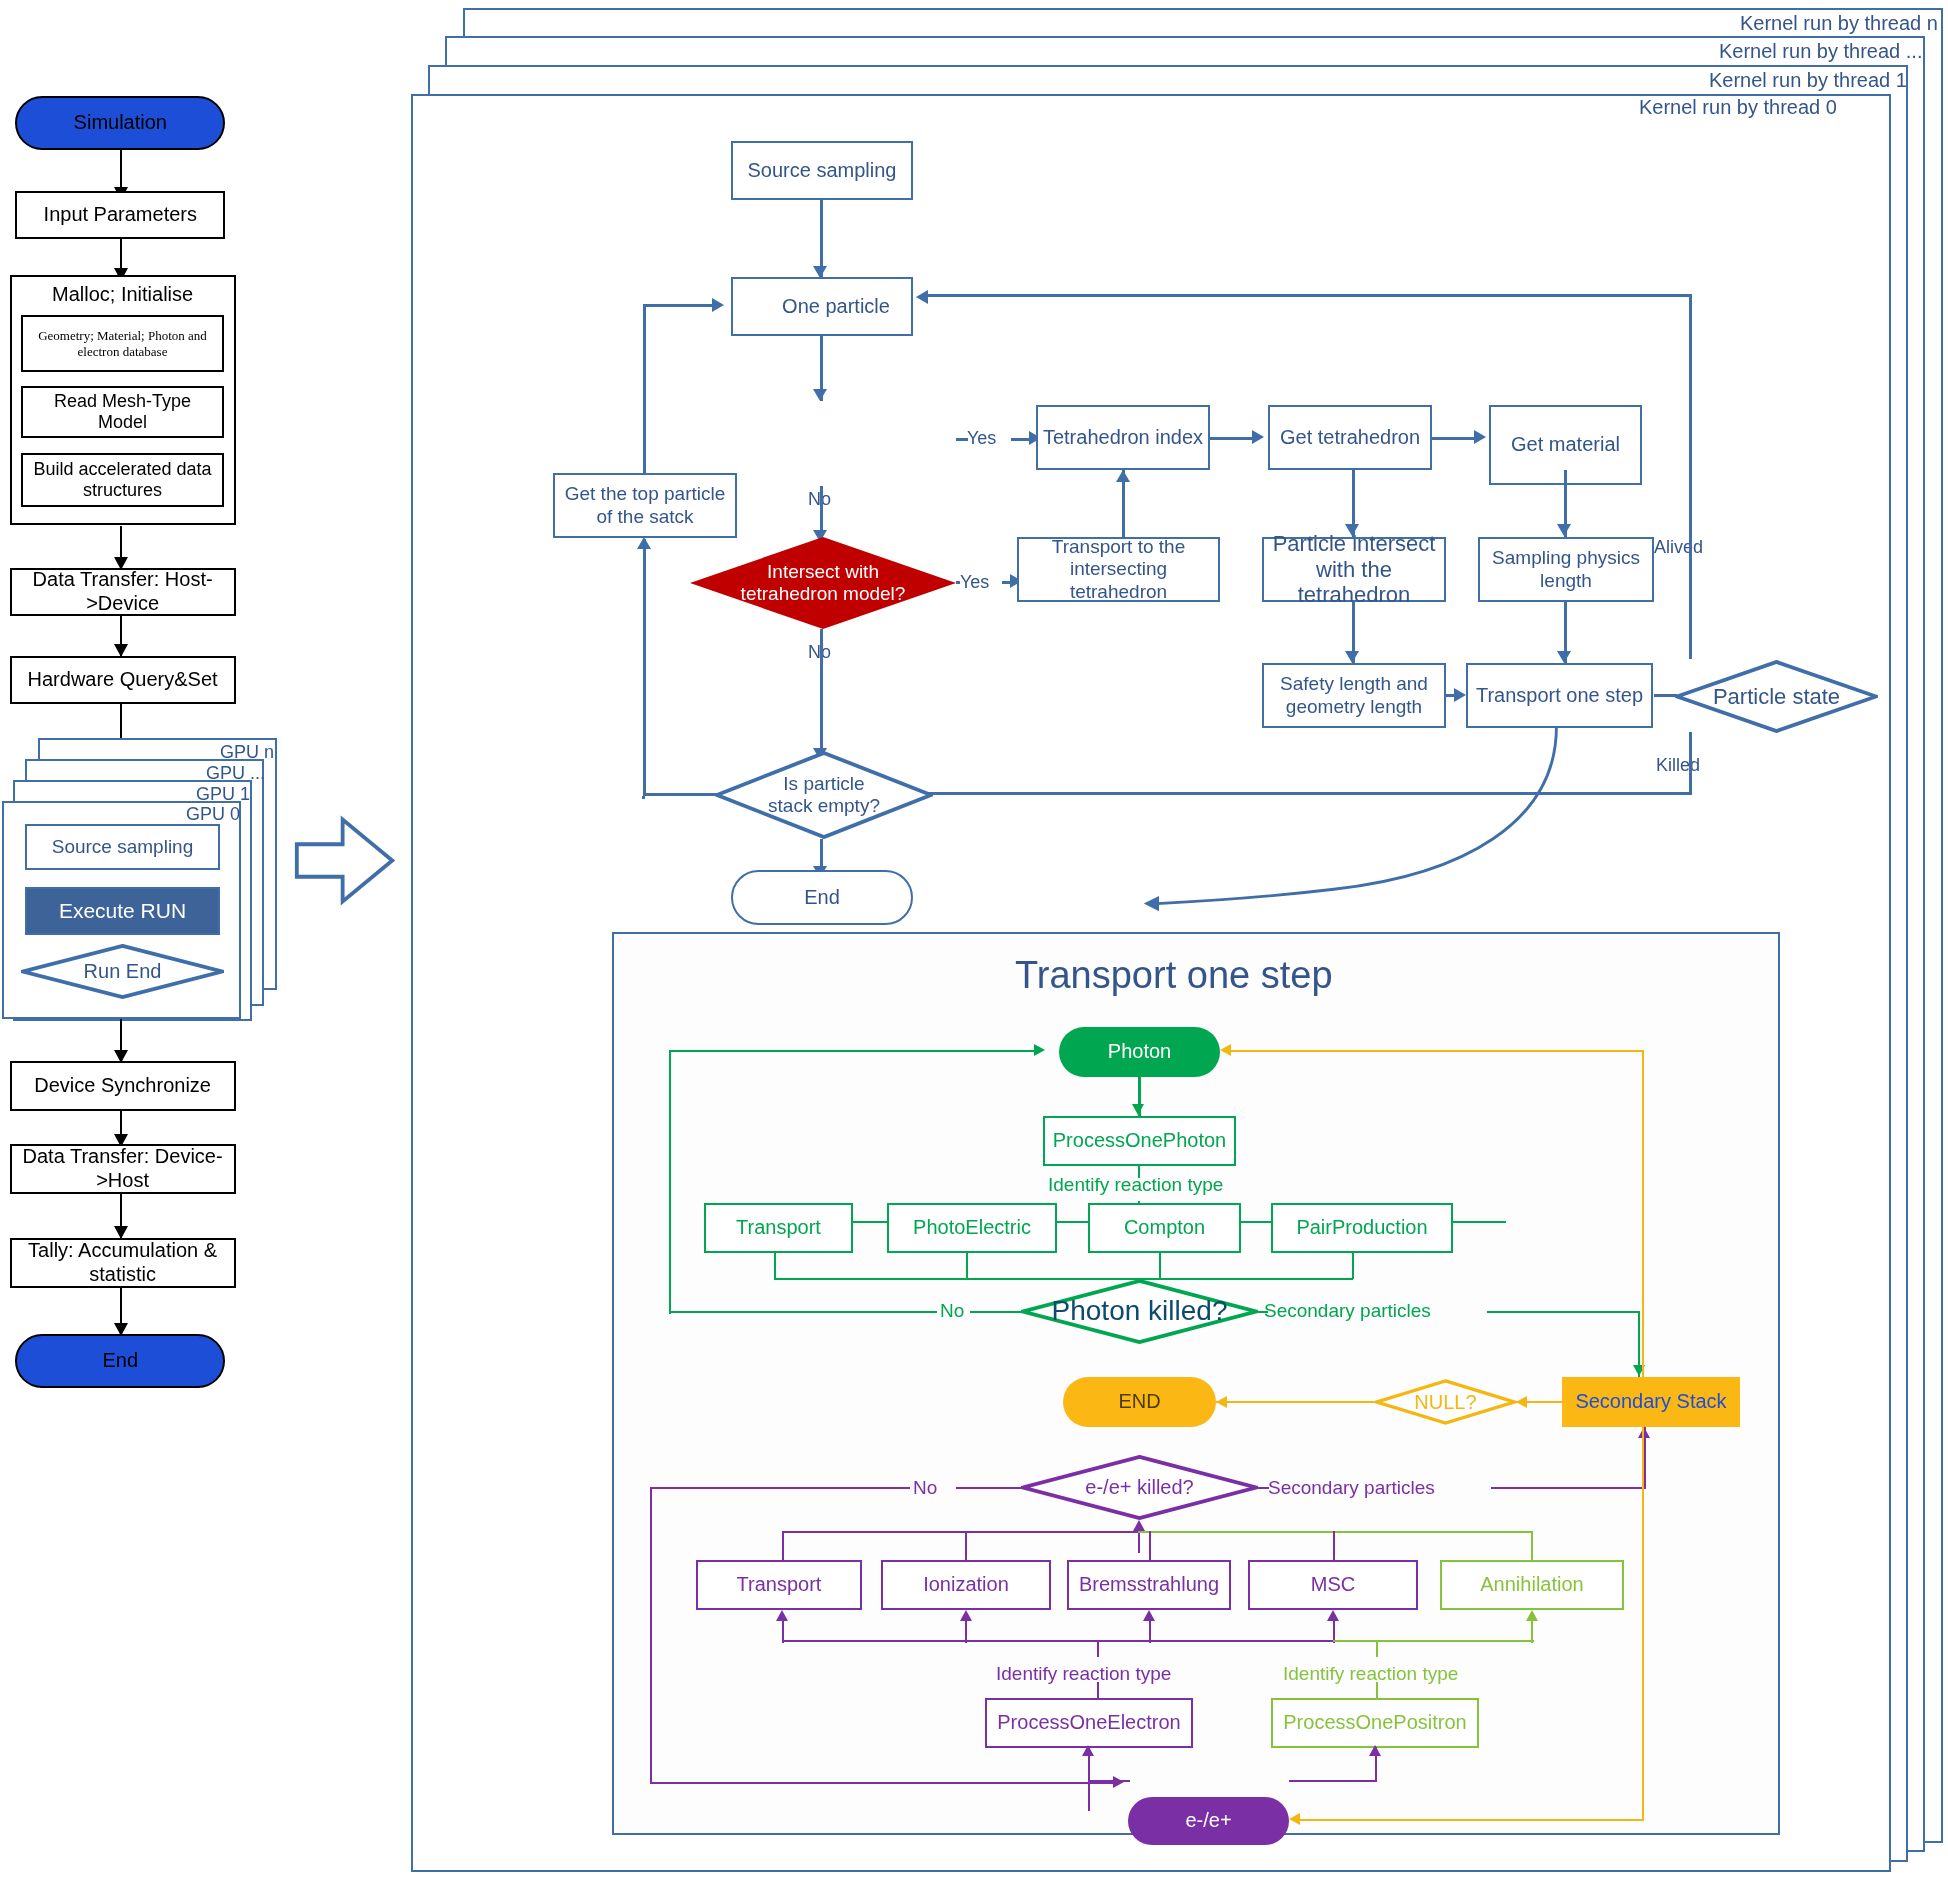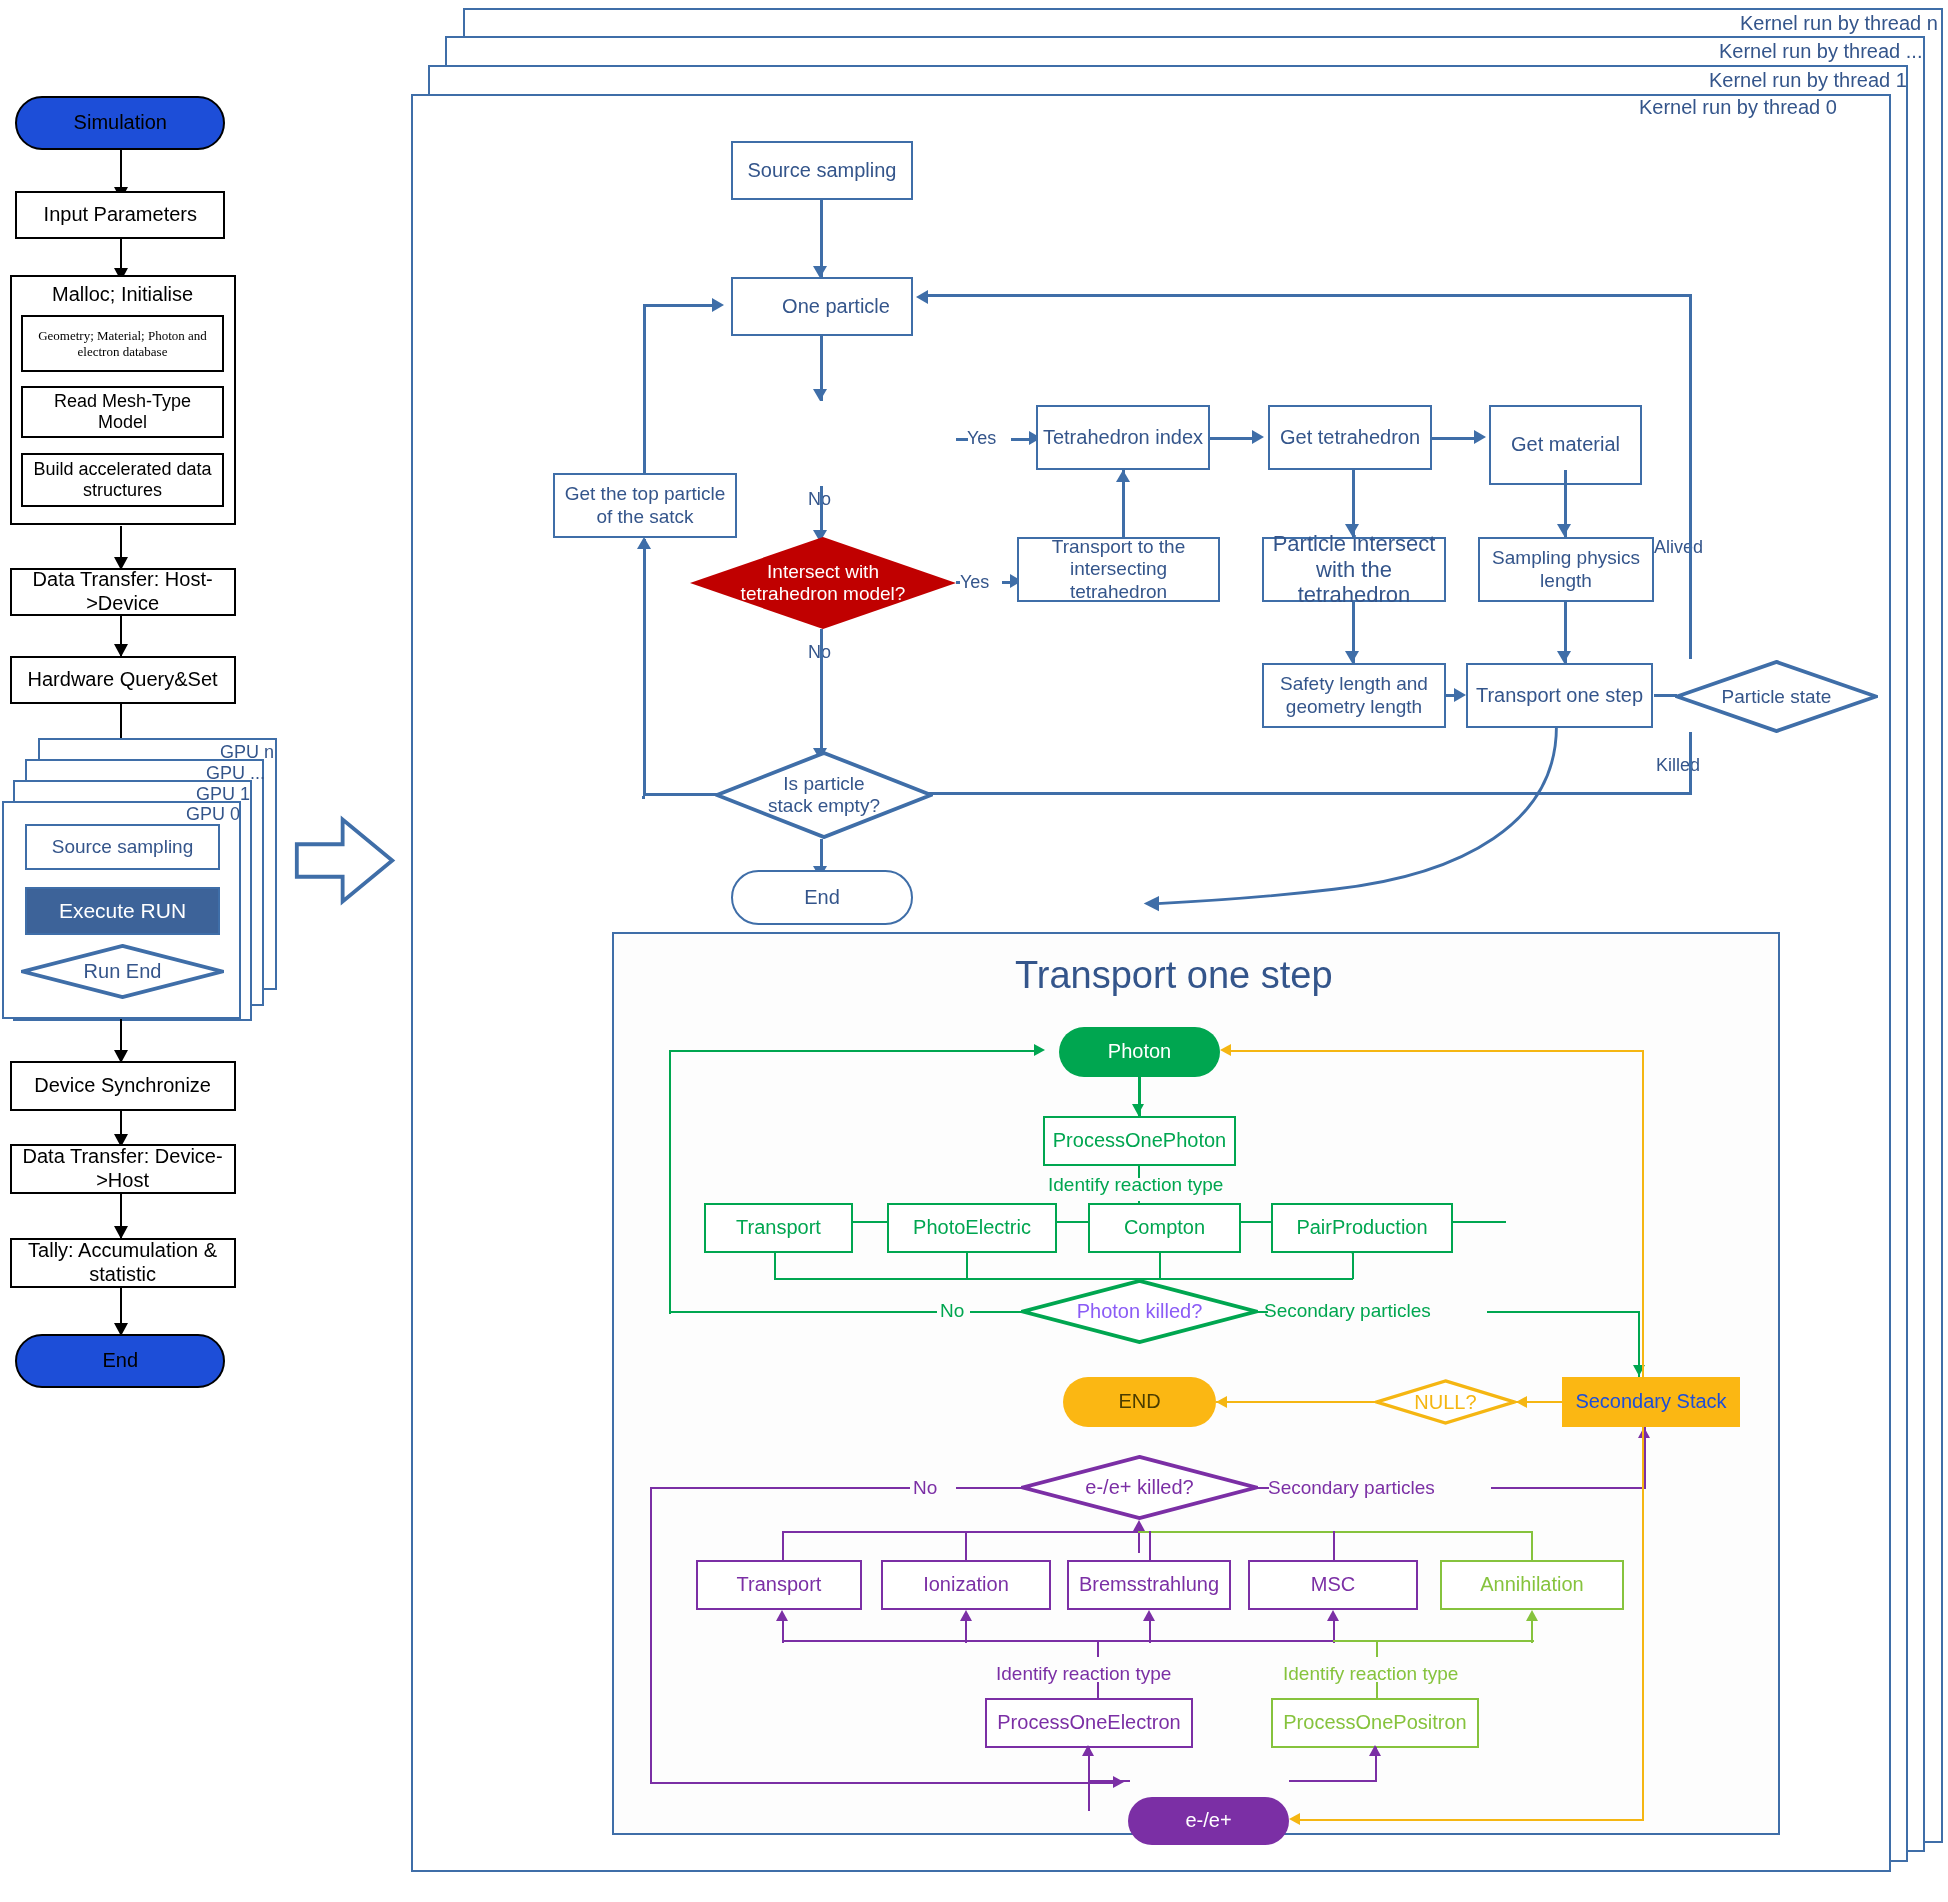--- a/index.html
+++ b/index.html
@@ -256,21 +256,21 @@
   <div class="ar ar-d" style="left:1345px;top:651px;"></div>
 
   <div class="node bnode-thick" style="left:1466px;top:663px;width:187px;height:65px;">
     <span>Transport one step</span>
   </div>
   <div class="ln" style="left:1564px;top:602px;width:2.9px;height:61px;"></div>
   <div class="ar ar-d" style="left:1557px;top:651px;"></div>
   <div class="ln" style="left:1445px;top:694px;width:11.5px;height:2.9px;"></div>
   <div class="ar ar-r" style="left:1454px;top:688px;"></div>
 
-  <div class="dia" style="left:1675px;top:660px;width:203px;height:73px;color:#34558b;font-size:19px;">
+  <div class="dia" style="left:1675px;top:660px;width:203px;height:73px;color:#34558b;font-size:22px;">
     <svg class="dshape" viewBox="0 0 212 76" preserveAspectRatio="none">
       <polygon points="106,2 210,38 106,74 2,38" fill="#ffffff" stroke="#3f6ea8" stroke-width="4"></polygon>
     </svg>
     <span class="dtxt">Particle state</span>
   </div>
   <div class="ln" style="left:1654px;top:694px;width:23px;height:2.9px;"></div>
 
   <div class="label" style="left:1654px;top:537px;">Alived</div>
   <div class="ln" style="left:1689px;top:294px;width:2.9px;height:365px;"></div>
   <div class="ln" style="left:925px;top:294px;width:767px;height:2.9px;"></div>
@@ -344,21 +344,21 @@
   </div>
 
   <div class="lg" style="left:774px;top:1252px;width:1.9px;height:27px;"></div>
   <div class="lg" style="left:966px;top:1252px;width:1.9px;height:27px;"></div>
   <div class="lg" style="left:1159px;top:1252px;width:1.9px;height:27px;"></div>
   <div class="lg" style="left:1352px;top:1252px;width:1.9px;height:27px;"></div>
   <div class="lg" style="left:774px;top:1278px;width:579px;height:1.9px;"></div>
   <div class="lg" style="left:1138px;top:1278px;width:1.9px;height:25px;"></div>
   <div class="ar ar-g-d" style="left:1133px;top:1292px;"></div>
 
-  <div class="dia" style="left:1021px;top:1279px;width:237px;height:65px;color:#8b5cf6;font-size:20px;">
+  <div class="dia" style="left:1021px;top:1279px;width:237px;height:65px;color:#0c4a6e;font-size:28px;">
     <svg class="dshape" viewBox="0 0 248 68" preserveAspectRatio="none">
       <polygon points="124,2 246,34 124,66 2,34" fill="#ffffff" stroke="#00a650" stroke-width="4"></polygon>
     </svg>
     <span class="dtxt">Photon killed?</span>
   </div>
 
   <div class="g-lab" style="left:940px;top:1300px;">No</div>
   <div class="lg" style="left:970px;top:1311px;width:53px;height:1.9px;"></div>
   <div class="lg" style="left:669px;top:1311px;width:268px;height:1.9px;"></div>
   <div class="lg" style="left:669px;top:1050px;width:1.9px;height:264px;"></div>

